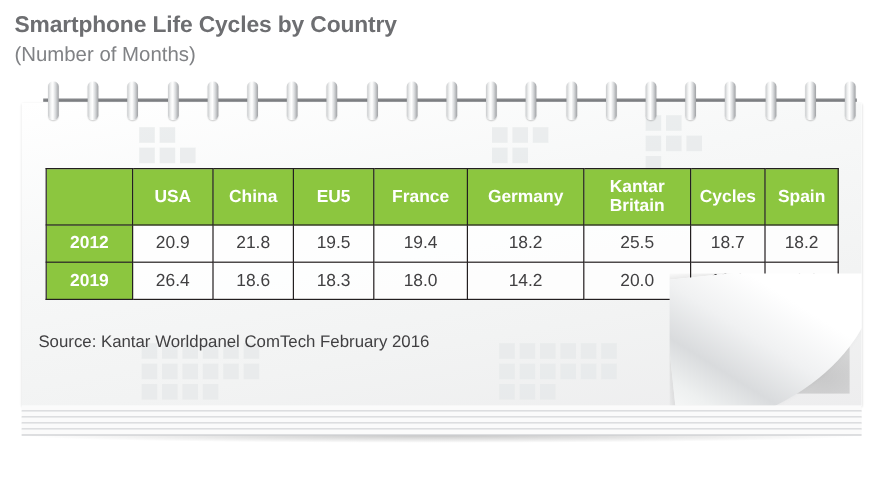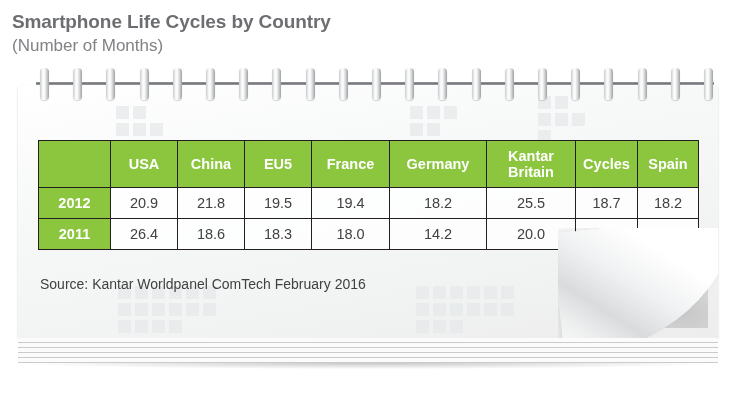--- a/index.html
+++ b/index.html
@@ -200,21 +200,21 @@
   col.c-eu5    { width: 67px; }
   col.c-france { width: 78px; }
   col.c-germany{ width: 97px; }
   col.c-gb     { width: 89px; }
   col.c-italy  { width: 62px; }
   col.c-spain  { width: 61px; }
 
   
   #source {
     position: absolute;
-    left: 22px;
+    left: 14px;
     top: 190px;
     font-size: 14px;
     color: #414042;
     white-space: nowrap;
   }
 </style>
 </head>
 <body>
 
 <div id="header">
@@ -308,21 +308,21 @@
           <td>20.9</td>
           <td>21.8</td>
           <td>19.5</td>
           <td>19.4</td>
           <td>18.2</td>
           <td>25.5</td>
           <td>18.7</td>
           <td>18.2</td>
         </tr>
         <tr>
-          <td class="year">2011</td>
+          <td class="year">2019</td>
           <td>26.4</td>
           <td>18.6</td>
           <td>18.3</td>
           <td>18.0</td>
           <td>14.2</td>
           <td>20.0</td>
           <td>18.6</td>
           <td>16.6</td>
         </tr>
       </tbody>

